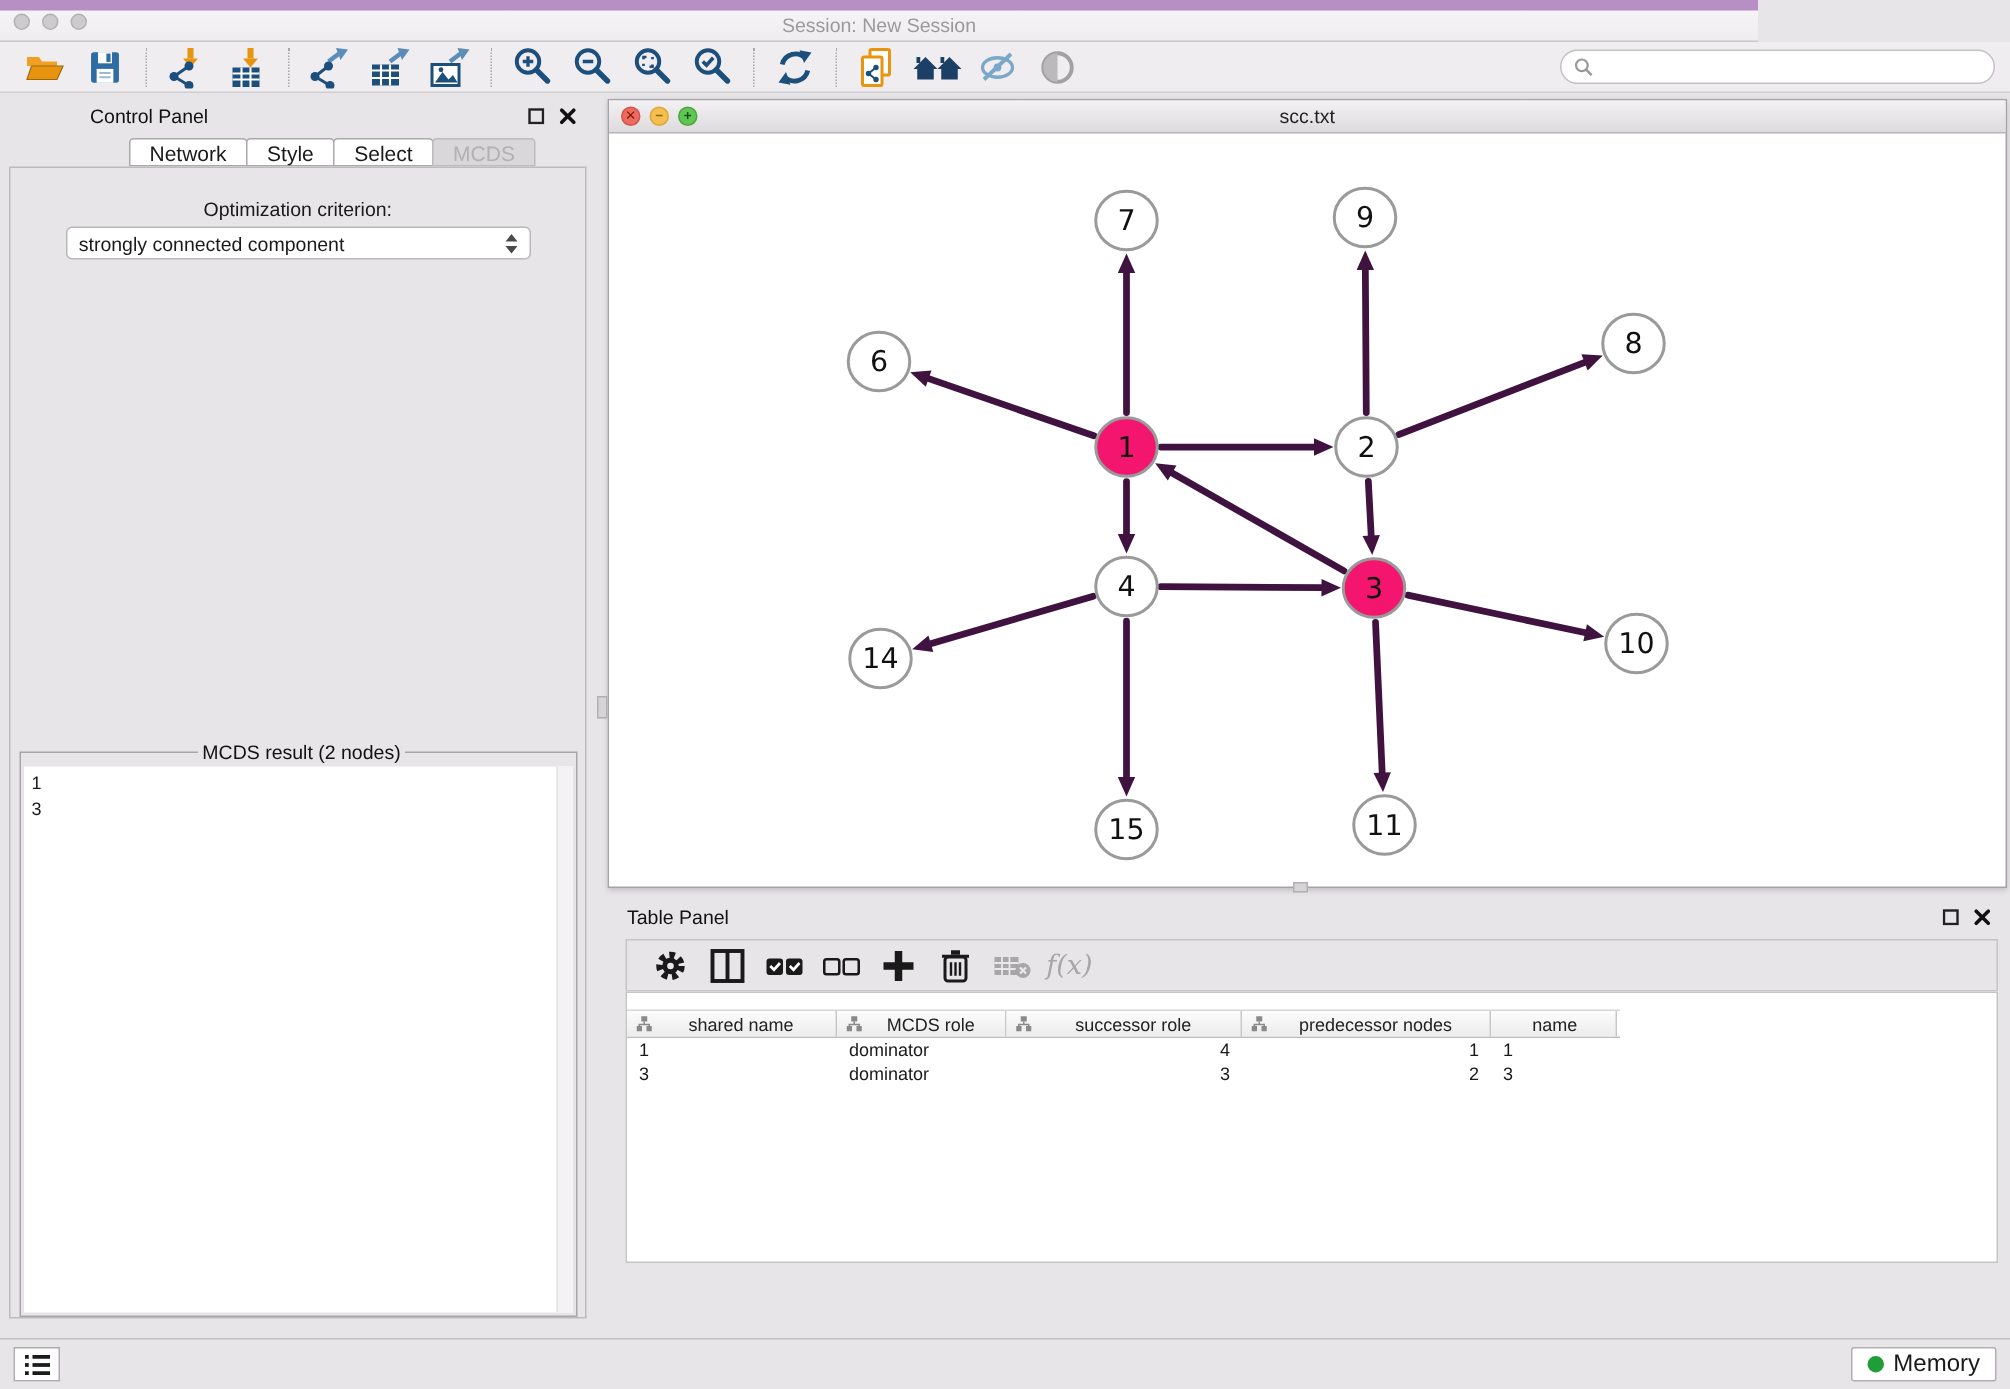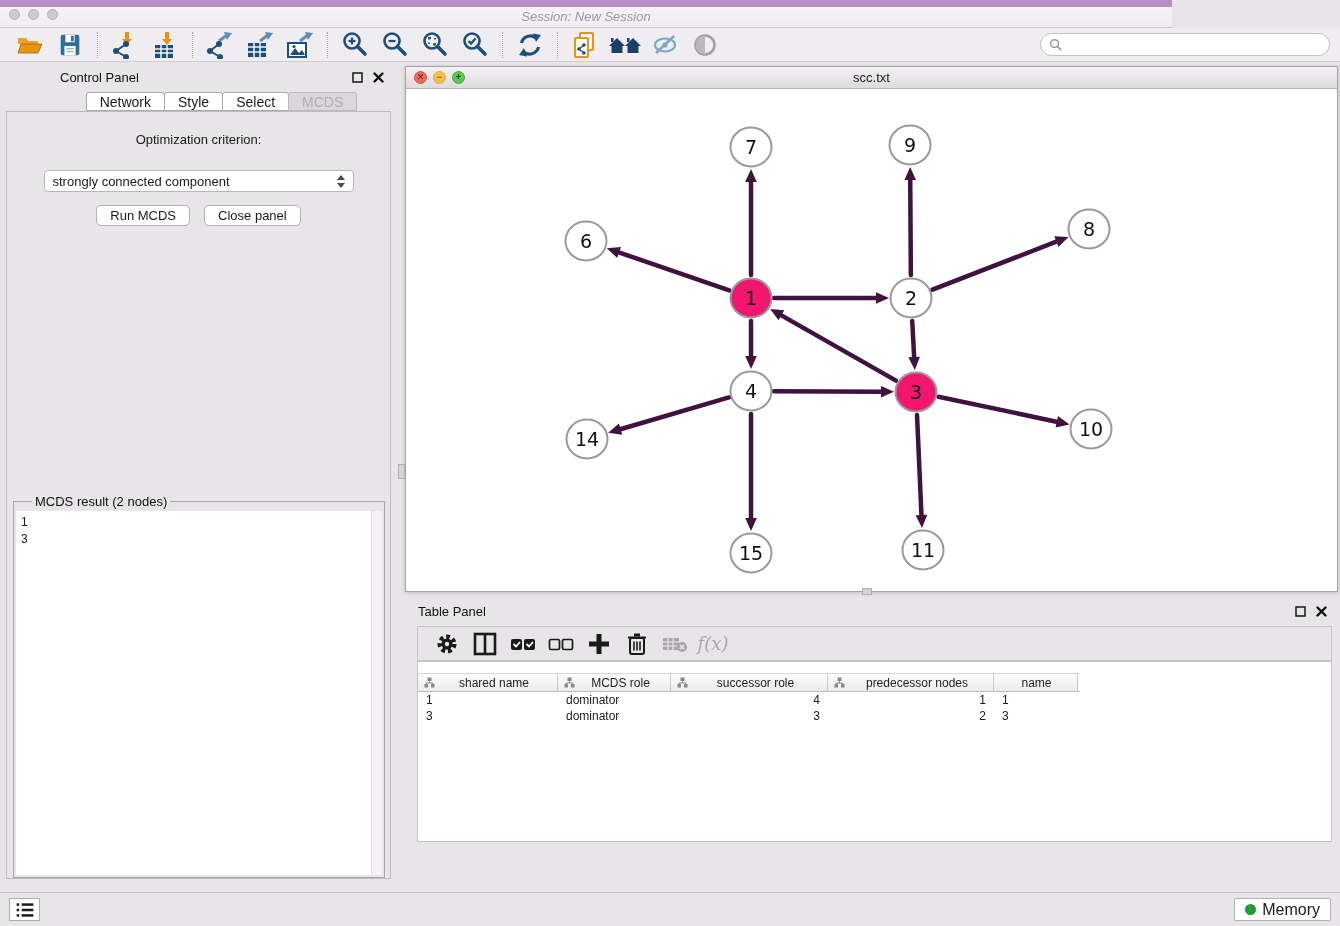--- a/index.html
+++ b/index.html
@@ -4,21 +4,21 @@
 <style>
   * { box-sizing: border-box; }
   html,body { margin:0; padding:0; }
   body {
     width:1340px; height:926px; position:relative; overflow:hidden;
     font-family:"Liberation Sans","DejaVu Sans",sans-serif;
     background:#e7e5e7; color:#1a1a1a;
   }
   
   .titlebar { position:absolute; left:0; top:0; width:1172px; height:28px;
-    background:linear-gradient(#f7f5f7,#efedef); border-bottom:1px solid #cac8ca;font-style:italic; }
+    background:linear-gradient(#f7f5f7,#efedef); border-bottom:1px solid #cac8ca; }
   .titlebar .accent { position:absolute; left:0; top:0; right:0; height:7px; background:#b78fc5; }
   .traffic { position:absolute; left:9px; top:9px; display:flex; gap:8px; }
   .traffic span { width:11px; height:11px; border-radius:50%; background:#cdcbcd; border:1px solid #b3b1b3; }
   .title-text { text-align:center; padding-top:9px; font-size:13px; color:#9b999b; }
   
   .toolbar { position:absolute; left:0; top:28px; width:1340px; height:34px;
     background:#efedef; border-bottom:1px solid #cfcdcf; display:flex; align-items:center; padding:0 10px; }
   .tb-btn { width:40px; height:30px; display:flex; align-items:center; justify-content:center; flex:none; }
   .tb-sep { width:1px; height:26px; border-left:1px dotted #a8a6a8; margin:0 7px; flex:none; }
   .search { margin-left:auto; width:290px; height:23px; border:1px solid #c3c1c3; border-radius:12px;
@@ -28,32 +28,32 @@
   .panel-head { height:30px; display:flex; align-items:center; padding:0 13px; font-size:13px; color:#111; }
   .win-btns { margin-left:auto; display:flex; gap:10px; align-items:center; }
   
   .control-panel { position:absolute; left:0; top:62px; width:397px; height:828px;padding-left:47px; }
   .cp-tabs { display:flex; justify-content:center; }
   .tabbtn { height:19px; padding:0 13px; background:#fff; border:1px solid #aaa8aa; margin-left:-1px;
     font-size:14px; display:flex; align-items:center; border-radius:3px 3px 0 0; cursor:default; }
   .tabbtn.active { background:#d9d7d9; color:#b2b0b2; border-color:#bdbbbd; }
   .cp-body { position:absolute; left:6px; right:6px; top:49px; bottom:11px; border:1px solid #bdbbbd; background:#e7e5e7; }
   .opt-label { text-align:center; margin-top:20px; font-size:13px; }
-  .selectbox { margin:23px auto 0; width:310px; height:22px; background:#fff; border:1px solid #b9b7b9;
+  .selectbox { margin:4px auto 0; width:310px; height:22px; background:#fff; border:1px solid #b9b7b9;
     border-radius:4px; display:flex; align-items:center; padding:0 8px; font-size:13px; }
   .stepper { display:flex; flex-direction:column; gap:3px; margin-left:auto; }
   .stepper i { display:block; width:0; height:0; border-left:4px solid transparent; border-right:4px solid transparent; }
   .stepper .up { border-bottom:5px solid #4a4a4a; }
   .stepper .down { border-top:5px solid #4a4a4a; }
   .btn-row { display:flex; justify-content:center; gap:14px; margin-top:13px; }
   .mac-btn { height:21px; padding:0 13px; background:#fff; border:1px solid #b2b0b2; border-radius:5px;
     font-size:13px; display:flex; align-items:center; }
   fieldset.result { position:absolute; left:6px; width:372px; top:382px; height:384px;
     border:1px solid #a8a6a8; margin:0; padding:0; background:#e7e5e7; }
-  fieldset.result legend { font-size:13px; padding:0 3px; margin-left:18px; color:#111; }
+  fieldset.result legend { font-size:13px; padding:0 3px; margin-left:2px; color:#111;text-align:center; }
   .result-area { position:absolute; left:2px; right:2px; top:2px; bottom:2px; background:#fff; }
   .result-text { font-size:12px; padding:3px 5px; white-space:pre; line-height:1.4; }
   .result-scroll { position:absolute; right:0; top:0; bottom:0; width:11px; background:#f4f2f4; border-left:1px solid #e2e0e2; }
   
   .net-window { position:absolute; left:405px; top:66px; width:933px; height:526px; background:#fff;
     border:1px solid #a5a3a5; box-shadow:0 1px 4px rgba(0,0,0,.18); }
   .net-titlebar { height:22px; background:linear-gradient(#f3f1f3,#dddbdd); border-bottom:1px solid #b5b3b5;
     display:flex; align-items:center; justify-content:center; font-size:13px; color:#222; position:relative; }
   .net-lights { position:absolute; left:8px; top:4px; display:flex; gap:6px; }
   .net-lights span { width:13px; height:13px; border-radius:50%; font-size:9px; font-weight:bold;
@@ -277,24 +277,20 @@
       <div class="tabbtn active">MCDS</div>
     </div>
   <div class="cp-body">
     <div class="opt-label">Optimization criterion:</div>
     <div class="selectbox">
       <span>strongly connected component</span>
       <span class="stepper">
           <i class="up"></i>
           <i class="down"></i>
         </span>
-    </div>
-    <div class="btn-row">
-      <div class="mac-btn">Run MCDS</div>
-      <div class="mac-btn">Close panel</div>
     </div>
     <fieldset class="result">
       <legend>MCDS result (2 nodes)</legend>
       <div class="result-area">
         <div class="result-text" id="result-text">1
 3</div>
         <div class="result-scroll"></div>
       </div>
     </fieldset>
   </div>

